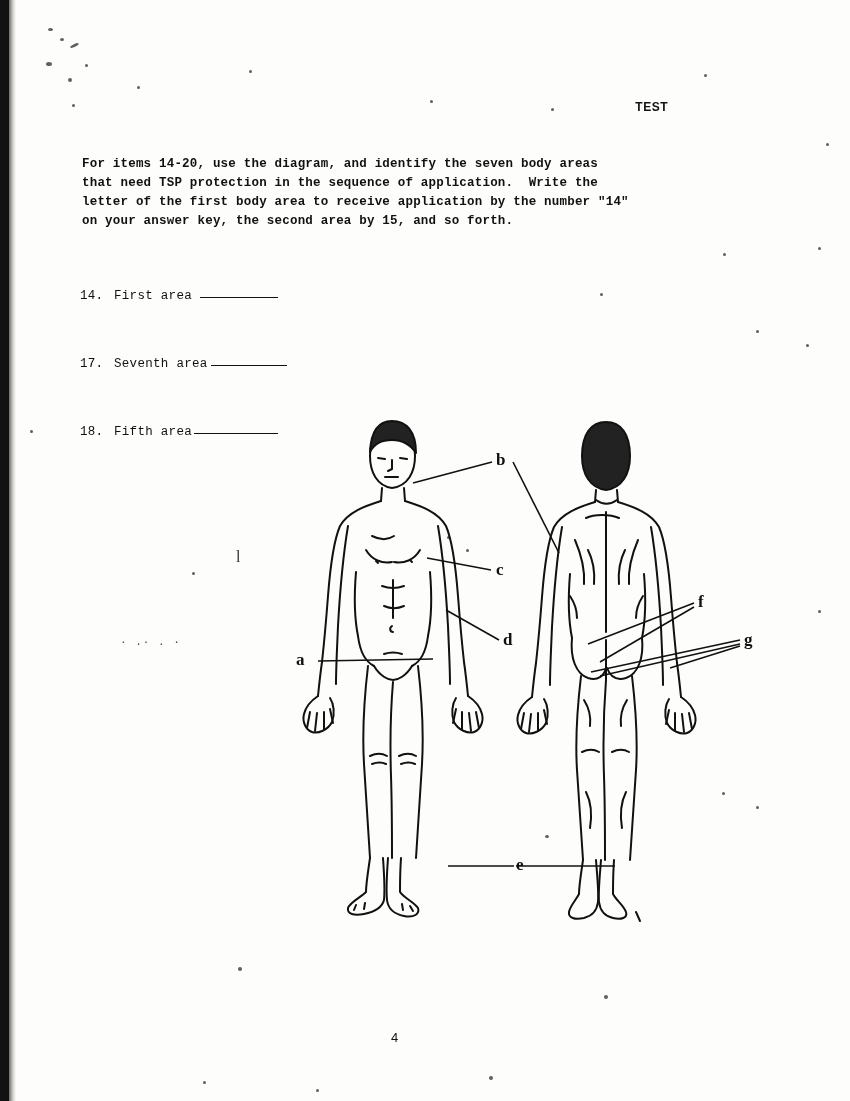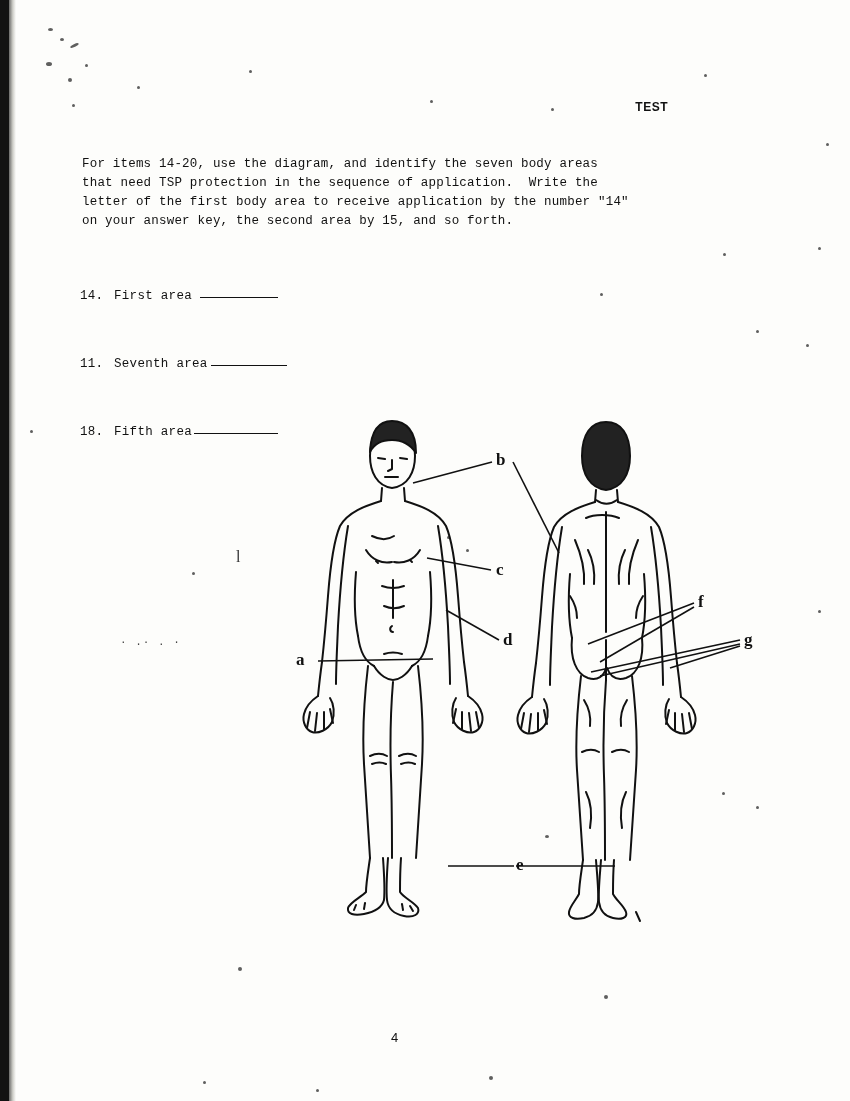--- a/index.html
+++ b/index.html
@@ -46,20 +46,21 @@
   }
   .intro {
     position: absolute;
     left: 82px;
     top: 155px;
     width: 600px;
     font-size: 12.5px;
     line-height: 19px;
     letter-spacing: .2px;
     white-space: pre-wrap;
+    font-weight: bold;
   }
   .qlist {
     position: absolute;
     left: 80px;
     top: 250px;
     width: 300px;
   }
   .qrow {
     display: flex;
     align-items: baseline;
@@ -163,21 +164,21 @@
 letter of the first body area to receive application by the number "14"
 on your answer key, the second area by 15, and so forth.</div>
 
   <div class="qlist">
     <div class="qrow">
       <span class="qnum">14.</span>
       <span class="qtext">First area</span>
       <span class="qblank" style="width:78px;margin-left:8px;"></span>
     </div>
     <div class="qrow">
-      <span class="qnum">11.</span>
+      <span class="qnum">17.</span>
       <span class="qtext">Seventh area</span>
       <span class="qblank" style="width:76px;margin-left:3px;"></span>
     </div>
     <div class="qrow">
       <span class="qnum">18.</span>
       <span class="qtext">Fifth area</span>
       <span class="qblank" style="width:84px;margin-left:2px;"></span>
     </div>
   </div>
 

